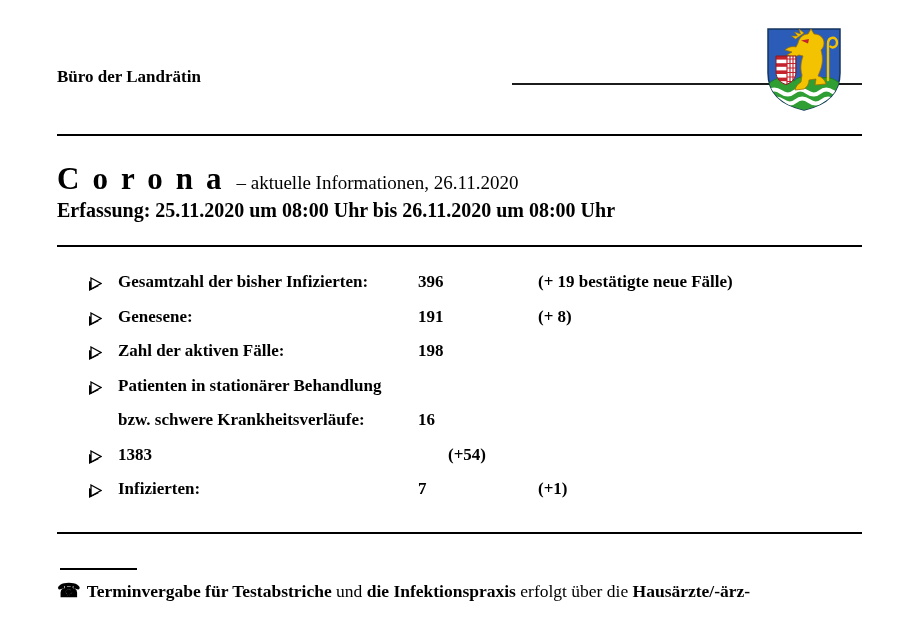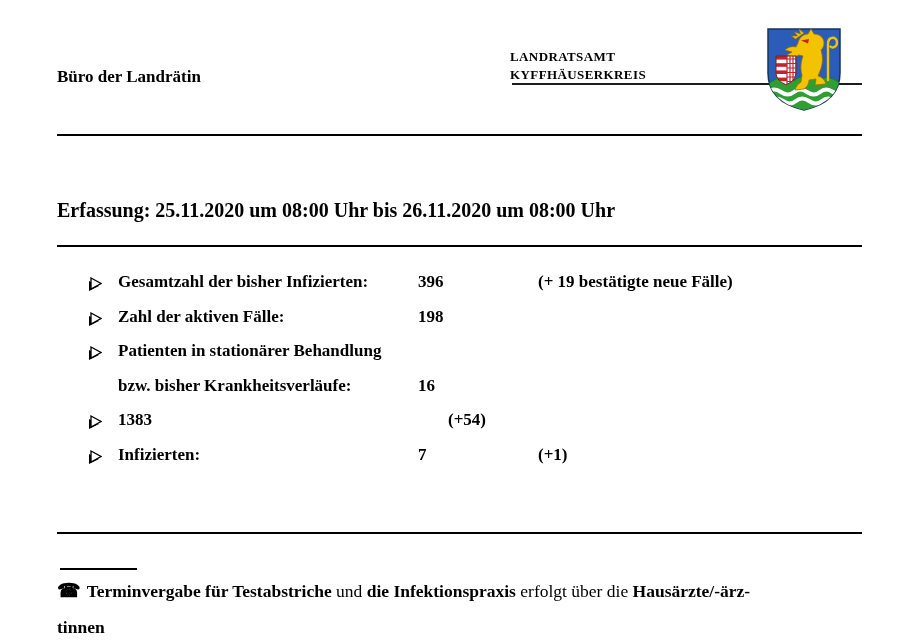--- a/index.html
+++ b/index.html
@@ -32,24 +32,20 @@
   .b { font-weight:bold;margin-top:43px; }
   .phone { font-weight:bold; font-size:19px; margin-right:6px; }
 </style>
 </head>
 <body>
 
 <div class="page">
 
   <div class="office-name">Büro der Landrätin</div>
 
-  <div class="authority">
-    <div>LANDRATSAMT</div>
-    <div>KYFFHÄUSERKREIS</div>
-  </div>
 
   <div class="rule rule-header-right"></div>
 
   <svg class="crest" viewBox="0 0 80 88" xmlns="http://www.w3.org/2000/svg">
     <defs>
       <clipPath id="shieldClip">
           <path d="M4,3 H76 V47 C76,67 62,79 40,84 C18,79 4,67 4,47 Z"></path>
         </clipPath>
       <clipPath id="innerClip">
           <path d="M12,30 H32 V46 C32,53 27,57 22,58.5 C17,57 12,53 12,46 Z"></path>
@@ -79,38 +75,53 @@
       <g stroke="#c4232e" stroke-width="1.2">
         <path d="M23,30 V59 M26,30 V59 M29,30 V59 M32,30 V59"></path>
         <path d="M23,33 H32 M23,37.5 H32 M23,42 H32 M23,46.5 H32 M23,51 H32 M23,55.5 H32"></path>
       </g>
     </g>
     <path d="M12,30 H32 V46 C32,53 27,57 22,58.5 C17,57 12,53 12,46 Z" fill="none" stroke="#8b1a1a" stroke-width="1"></path>
   </svg>
 
   <div class="rule rule-1"></div>
 
+  <div class="title-row">
+    <span class="corona-word">Corona</span>
+    <span class="title-subtitle">– aktuelle Informationen, 26.11.2020</span>
+  </div>
   <div class="capture-line">Erfassung: 25.11.2020 um 08:00 Uhr bis 26.11.2020 um 08:00 Uhr</div>
 
   <div class="rule rule-2"></div>
 
   <div class="stats">
 
     <div class="stat-row">
       <span class="stat-bullet">
         <svg width="14" height="14" viewBox="0 0 14 14">
             <polygon points="1,4 11,9 1,14" fill="#000"></polygon>
             <polygon points="3,1 13,6.5 3,12" fill="#fff" stroke="#000" stroke-width="1.3"></polygon>
           </svg>
       </span>
       <span>Gesamtzahl der bisher Infizierten:</span>
       <span class="stat-value">396</span>
       <span class="stat-note">(+ 19 bestätigte neue Fälle)</span>
     </div>
 
+    <div class="stat-row">
+      <span class="stat-bullet">
+        <svg width="14" height="14" viewBox="0 0 14 14">
+            <polygon points="1,4 11,9 1,14" fill="#000"></polygon>
+            <polygon points="3,1 13,6.5 3,12" fill="#fff" stroke="#000" stroke-width="1.3"></polygon>
+          </svg>
+      </span>
+      <span>Genesene:</span>
+      <span class="stat-value">191</span>
+      <span class="stat-note">(+ 8)</span>
+    </div>
 
     <div class="stat-row">
       <span class="stat-bullet">
         <svg width="14" height="14" viewBox="0 0 14 14">
             <polygon points="1,4 11,9 1,14" fill="#000"></polygon>
             <polygon points="3,1 13,6.5 3,12" fill="#fff" stroke="#000" stroke-width="1.3"></polygon>
           </svg>
       </span>
       <span>Zahl der aktiven Fälle:</span>
       <span class="stat-value">198</span>
@@ -124,21 +135,21 @@
             <polygon points="3,1 13,6.5 3,12" fill="#fff" stroke="#000" stroke-width="1.3"></polygon>
           </svg>
       </span>
       <span>Patienten in stationärer Behandlung</span>
       <span class="stat-value"></span>
       <span class="stat-note"></span>
     </div>
 
     <div class="stat-row">
       <span></span>
-      <span>bzw. bisher Krankheitsverläufe:</span>
+      <span>bzw. schwere Krankheitsverläufe:</span>
       <span class="stat-value">16</span>
       <span class="stat-note"></span>
     </div>
 
     <div class="stat-row">
       <span class="stat-bullet">
         <svg width="14" height="14" viewBox="0 0 14 14">
             <polygon points="1,4 11,9 1,14" fill="#000"></polygon>
             <polygon points="3,1 13,6.5 3,12" fill="#fff" stroke="#000" stroke-width="1.3"></polygon>
           </svg>
@@ -161,16 +172,15 @@
 
   </div>
 
   <div class="rule rule-3"></div>
   <div class="rule rule-short"></div>
 
   <div class="footer">
     <div>
       <span class="phone">☎</span><span class="b">Terminvergabe für Testabstriche</span><span> und </span><span class="b">die Infektionspraxis</span><span> erfolgt über die </span><span class="b">Hausärzte/-ärz-</span>
     </div>
-    <div class="footer-line2">tinnen</div>
   </div>
 
 </div>
 
 </body></html>

